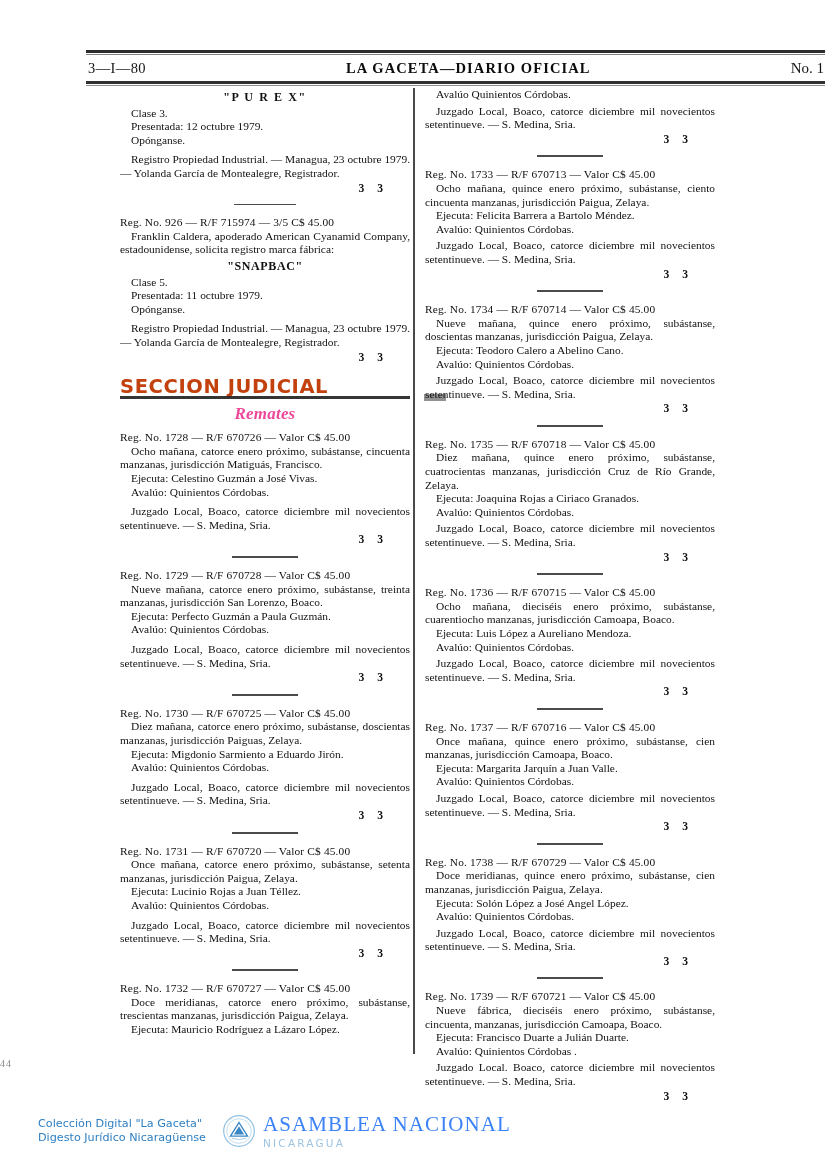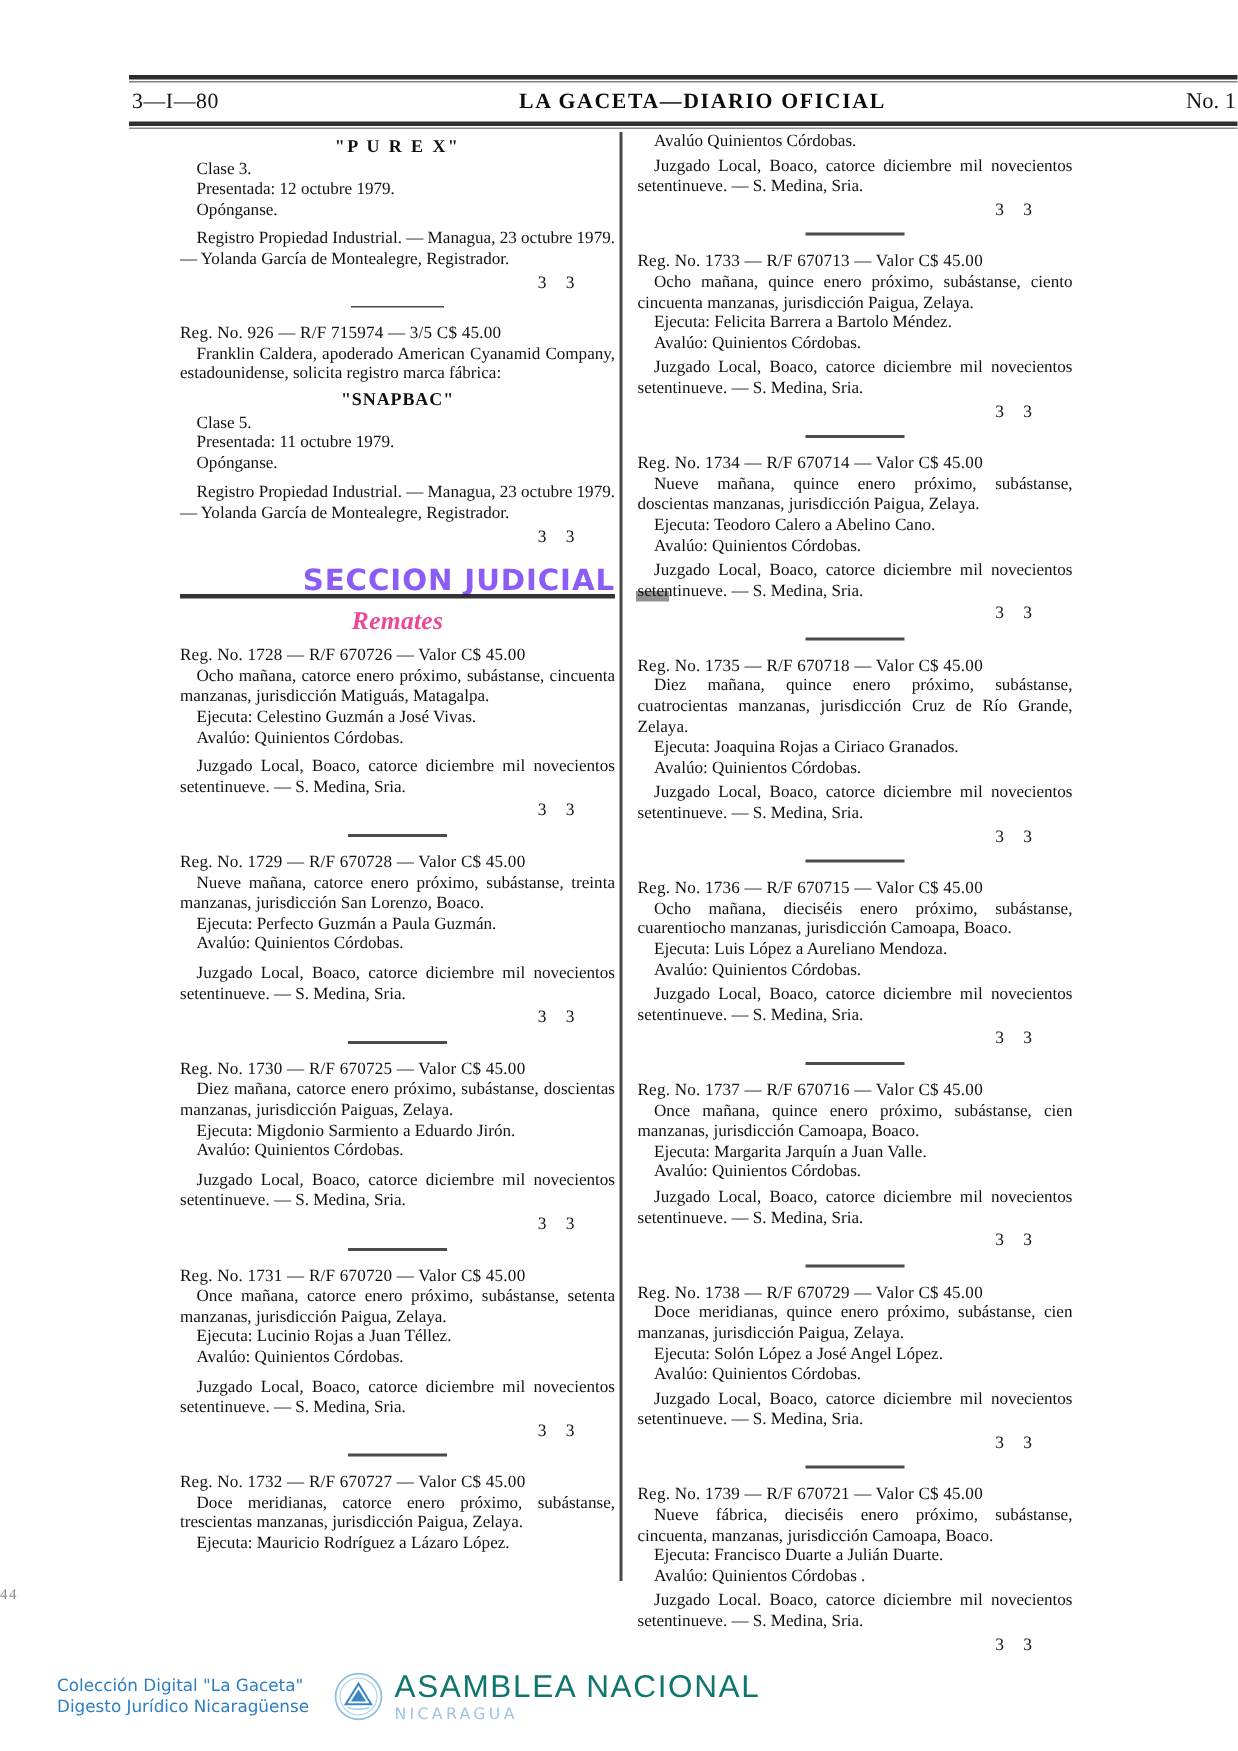--- a/index.html
+++ b/index.html
@@ -127,47 +127,47 @@
   .reg-line {
     text-indent: 0;
     margin-top: 11px;
     letter-spacing: .15px;
     white-space: nowrap;
   }
 
   .cnt {
     text-align: right;
     text-indent: 0;
-    font-weight: normal;
+    font-weight: bold;
     font-size: 11.6px;
     letter-spacing: 5px;
     padding-right: 22px;
     margin-top: 1px;
   }
 
   .sep {
     width: 62px;
     height: 1px;
     background: #2b2b2b;
     margin: 9px auto 9px auto;
     opacity: .85;
   }
   .sep.thick {
     height: 2px;
     width: 66px;
   }
 
   
   .section-head {
-    text-align: right;
+    text-align: left;
     font-family: "DejaVu Sans", sans-serif;
     font-size: 19.5px;
     letter-spacing: .6px;
     margin: 16px 0 2px 0;
-    color: #8b5cf6;
+    color: #c2410c;
   }
   .section-rule {
     height: 3px;
     background: #1f1f1f;
     width: 100%;
     margin: 2px 0 8px 0;
     opacity: .9;
   }
   .subsection-head {
     text-align: center;
@@ -228,24 +228,24 @@
     width: 34px;
     height: 34px;
     flex: 0 0 34px;
   }
   .asamblea-block {
     display: flex;
     flex-direction: column;
     line-height: 1;
   }
   .asamblea-main {
-    font-family: Liberation Sans, sans-serif;
+    font-family: Liberation Serif, serif;
     font-size: 21px;
     letter-spacing: 1.1px;
-    color: #0f766e;
+    color: #3b82f6;
     white-space: nowrap;
     text-align: center;
   }
   .asamblea-sub {
     font-family: "DejaVu Sans", sans-serif;
     font-size: 10.5px;
     letter-spacing: 2.2px;
     color: #9ec4e2;
     margin-top: 3px;
     white-space: nowrap;
@@ -294,21 +294,21 @@
       <p class="para gap">Registro Propiedad Industrial. — Managua, 23 octubre 1979. — Yolanda García de Montealegre, Registrador.</p>
       <p class="cnt">3   3</p>
     </div>
 
     <h2 class="section-head">SECCION JUDICIAL</h2>
     <div class="section-rule"></div>
     <h3 class="subsection-head">Remates</h3>
 
     <div>
       <p class="reg-line">Reg. No. 1728 — R/F 670726 — Valor C$ 45.00</p>
-      <p class="para">Ocho mañana, catorce enero próximo, subástanse, cincuenta manzanas, jurisdicción Matiguás, Matagalpa.</p>
+      <p class="para">Ocho mañana, catorce enero próximo, subástanse, cincuenta manzanas, jurisdicción Matiguás, Francisco.</p>
       <p class="para">Ejecuta: Celestino Guzmán a José Vivas.</p>
       <p class="para">Avalúo: Quinientos Córdobas.</p>
       <p class="para gap">Juzgado Local, Boaco, catorce diciembre mil novecientos setentinueve. — S. Medina, Sria.</p>
       <p class="cnt">3   3</p>
     </div>
     <div class="sep thick"></div>
 
     <div>
       <p class="reg-line">Reg. No. 1729 — R/F 670728 — Valor C$ 45.00</p>
       <p class="para">Nueve mañana, catorce enero próximo, subástanse, treinta manzanas, jurisdicción San Lorenzo, Boaco.</p>

